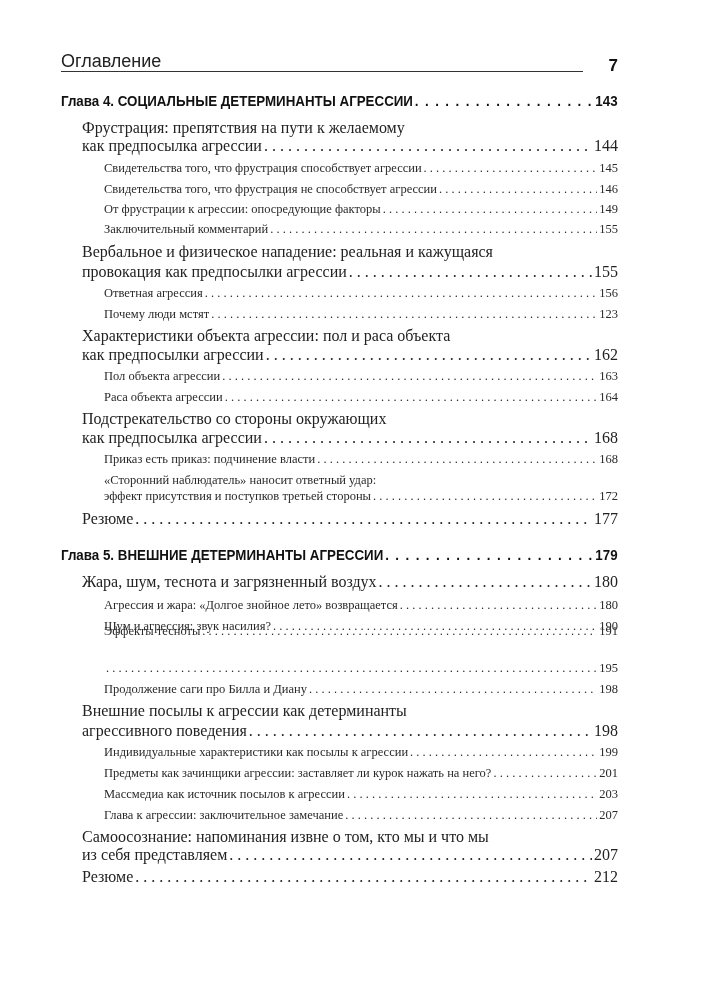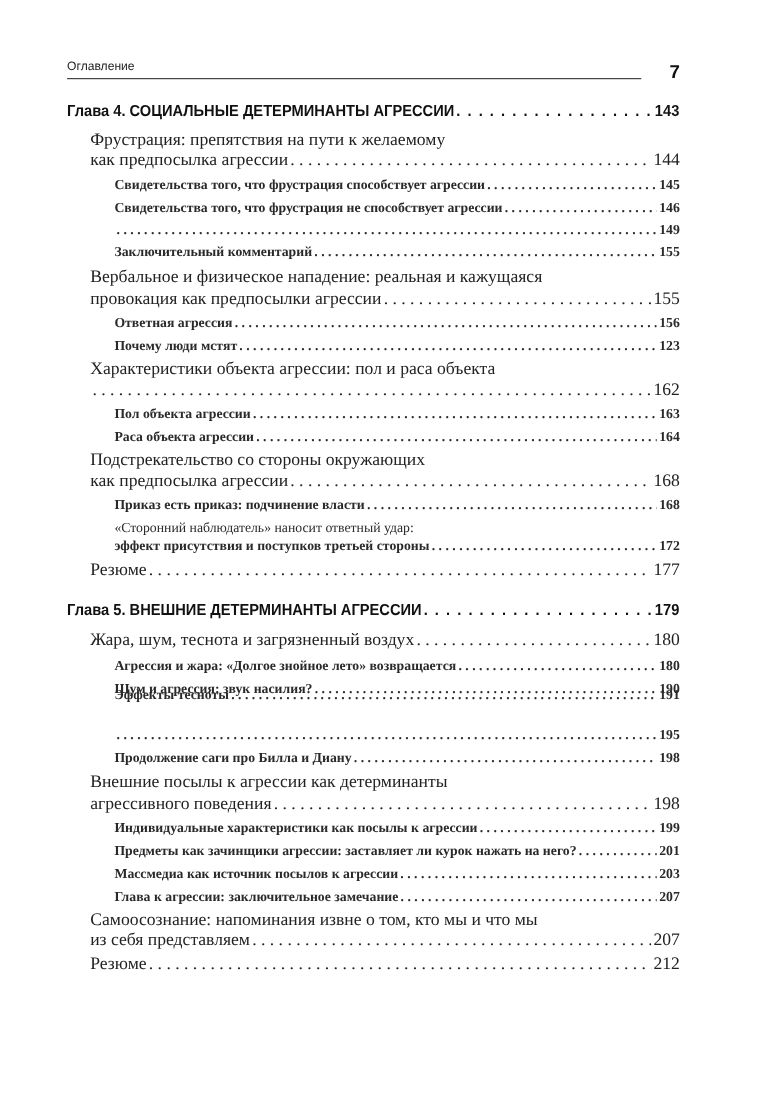--- a/index.html
+++ b/index.html
@@ -3,21 +3,21 @@
 <meta charset="utf-8">
 <style>
   html, body { margin: 0; padding: 0; }
   body {
     width: 701px; height: 1001px; background: #ffffff; position: relative;
     overflow: hidden; color: #1a1a1a;
   }
   .page { position: absolute; left: 0; top: 0; width: 701px; height: 1001px; }
   .running-head {
     position: absolute; left: 61px; top: 53px; width: 522px;
-    font-family: "Liberation Sans", sans-serif; font-size: 11px; color: #222;
+    font-family: "Liberation Sans", sans-serif; font-size: 18px; color: #222;
     border-bottom: 1px solid #333; padding-bottom: 2px; line-height: 16px;
   }
   .page-num {
     position: absolute; left: 600px; top: 56px; width: 18px; text-align: right;
     font-family: "Liberation Sans", sans-serif; font-size: 17px; font-weight: bold; color: #111;
   }
   .entry { position: absolute; display: flex; align-items: baseline; }
   .entry .txt { white-space: nowrap; }
   .entry .leader {
     flex: 1; overflow: hidden; white-space: nowrap; margin: 0 2px;
@@ -37,21 +37,21 @@
   .chapter .leader::before { letter-spacing: 1.5px; }
   .section {
     left: 82px; width: 536px;
     font-family: "Liberation Serif", serif; font-size: 16px; color: #222;
   }
   .section-first {
     position: absolute; left: 82px; font-family: "Liberation Serif", serif; font-size: 16px; color: #222; white-space: nowrap;
   }
   .sub {
     left: 104px; width: 514px;
-    font-family: "Liberation Serif", serif; font-size: 12.5px; color: #2a2a2a; font-weight: bold;
+    font-family: "Liberation Serif", serif; font-size: 12.5px; color: #2a2a2a;
   }
   .sub-first {
     position: absolute; left: 104px; font-family: "Liberation Serif", serif; font-size: 12.5px; color: #2a2a2a; white-space: nowrap;
   }
 </style>
 </head>
 <body>
 
 <div class="page">
 
@@ -74,20 +74,21 @@
     <span class="txt">Свидетельства того, что фрустрация способствует агрессии</span>
     <span class="leader"></span>
     <span class="pg">145</span>
   </div>
   <div class="entry sub" style="top:182px">
     <span class="txt">Свидетельства того, что фрустрация не способствует агрессии</span>
     <span class="leader"></span>
     <span class="pg">146</span>
   </div>
   <div class="entry sub" style="top:202px">
+    <span class="txt">От фрустрации к агрессии: опосредующие факторы</span>
     <span class="leader"></span>
     <span class="pg">149</span>
   </div>
   <div class="entry sub" style="top:222px">
     <span class="txt">Заключительный комментарий</span>
     <span class="leader"></span>
     <span class="pg">155</span>
   </div>
 
   <div class="section-first" style="top:243px">Вербальное и физическое нападение: реальная и кажущаяся</div>
@@ -102,20 +103,21 @@
     <span class="pg">156</span>
   </div>
   <div class="entry sub" style="top:307px">
     <span class="txt">Почему люди мстят</span>
     <span class="leader"></span>
     <span class="pg">123</span>
   </div>
 
   <div class="section-first" style="top:327px">Характеристики объекта агрессии: пол и раса объекта</div>
   <div class="entry section" style="top:346px">
+    <span class="txt">как предпосылки агрессии</span>
     <span class="leader"></span>
     <span class="pg">162</span>
   </div>
   <div class="entry sub" style="top:369px">
     <span class="txt">Пол объекта агрессии</span>
     <span class="leader"></span>
     <span class="pg">163</span>
   </div>
   <div class="entry sub" style="top:390px">
     <span class="txt">Раса объекта агрессии</span>

